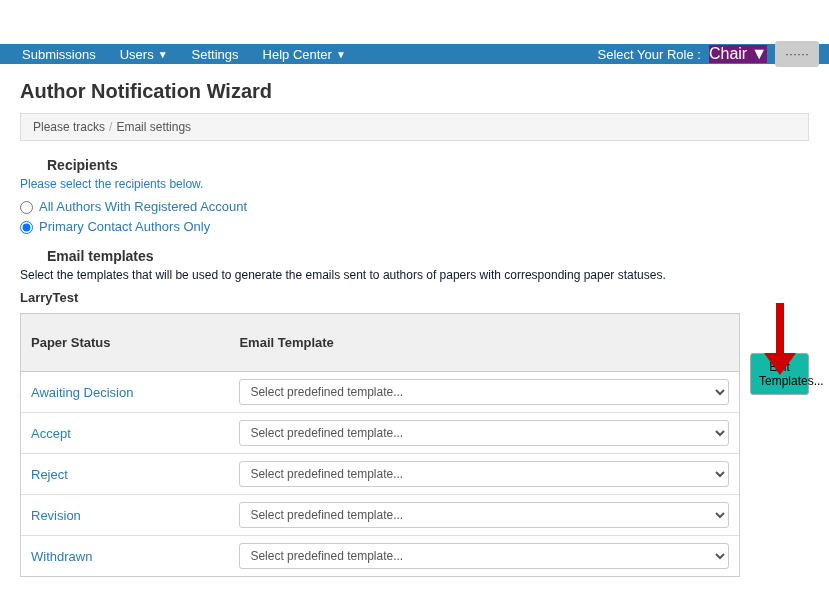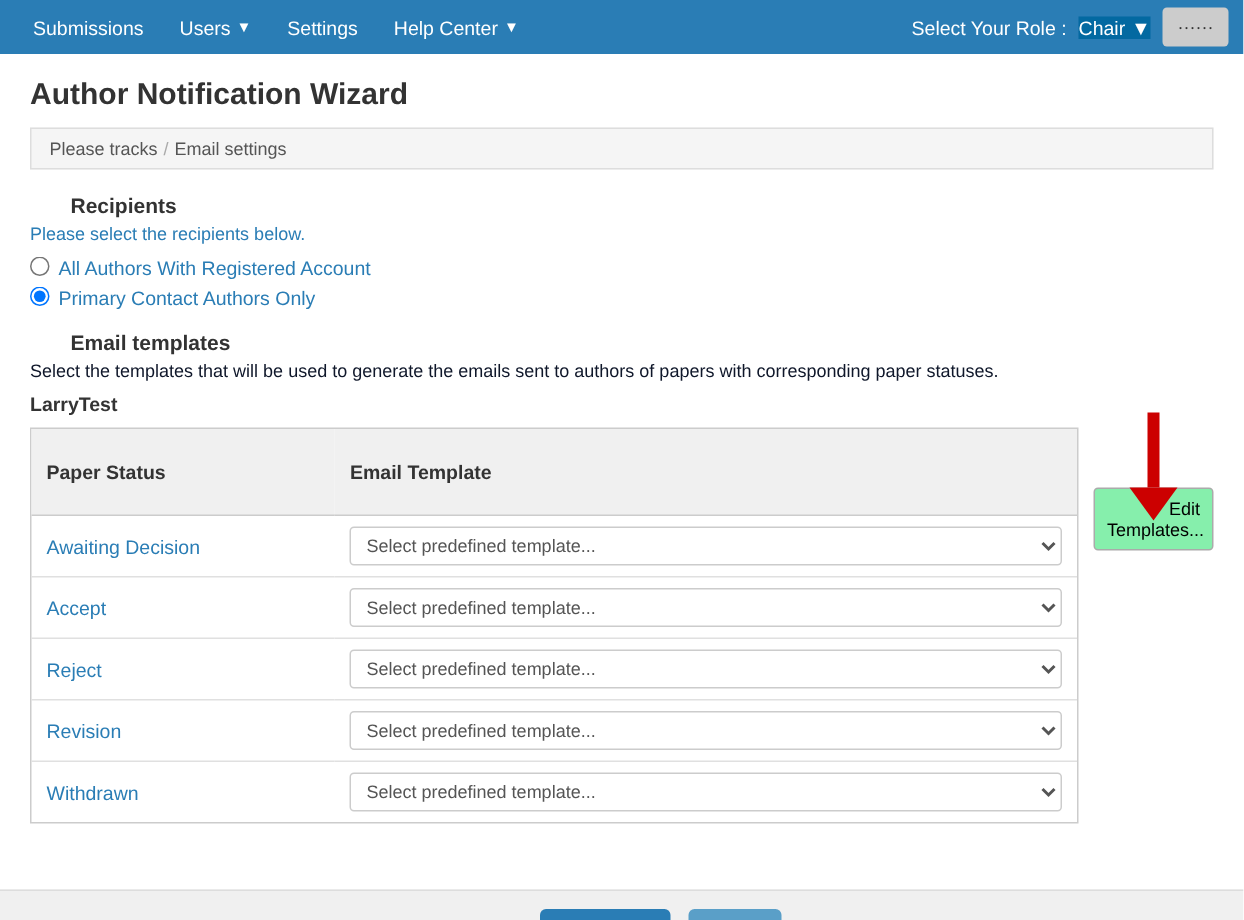--- a/index.html
+++ b/index.html
@@ -4,22 +4,23 @@
   <style>
     * { box-sizing: border-box; margin: 0; padding: 0; }
     body { font-family: Arial, sans-serif; font-size: 13px; background: #fff; color: #333; width: 829px; }
 
     
     .navbar {
       background: #2a7db5;
       display: flex;
       align-items: center;
       padding: 0 10px;
-      height: 36px;
-      color: #fff;
+      height: 20px;
+      color: #fff;
+      margin-top: 44px;
     }
     .navbar-left { display: flex; align-items: center; gap: 0; }
     .nav-item {
       color: #fff;
       padding: 0 12px;
       height: 36px;
       display: flex;
       align-items: center;
       cursor: pointer;
       font-size: 13px;
@@ -27,24 +28,24 @@
     }
     .nav-item .caret { margin-left: 4px; font-size: 10px; }
     .navbar-right {
       margin-left: auto;
       display: flex;
       align-items: center;
       gap: 8px;
     }
     .role-label { color: #fff; font-size: 13px; white-space: nowrap; }
     .role-dropdown {
-      background: #0369a1;
-      color: #fff;
-      border: none;
-      font-size: 13px;
+      background: #701a75;
+      color: #fff;
+      border: none;
+      font-size: 16px;
       cursor: pointer;
       display: flex;
       align-items: flex-start;
       gap: 4px;
     }
     .user-btn {
       background: #ccc;
       color: #333;
       border: none;
       border-radius: 3px;
@@ -86,21 +87,21 @@
       color: #333;
       margin-bottom: 4px;
       padding-left: 27px;
     }
     .section-subtitle {
       color: #2a7db5;
       font-size: 12px;
       margin-bottom: 8px;
     }
     .radio-group { display: flex; flex-direction: column; gap: 5px; margin-bottom: 14px; }
-    .radio-item { display: flex; align-items: flex-start; gap: 6px; font-size: 13px; color: #2a7db5; }
+    .radio-item { display: flex; align-items: flex-end; gap: 6px; font-size: 13px; color: #2a7db5; }
     .radio-item input[type="radio"] { margin: 0; }
 
     
     .section-desc {
       font-size: 12px;
       color: #0f172a;
       margin-bottom: 8px;
     }
     .track-name {
       font-size: 13px;
@@ -179,29 +180,29 @@
       background: #cc0000;
     }
     .arrow-head {
       width: 0;
       height: 0;
       border-left: 16px solid transparent;
       border-right: 16px solid transparent;
       border-top: 22px solid #cc0000;
     }
     .edit-btn {
-      background: #86efac;
+      background: #14b8a6;
       border: 1px solid #aaa;
       border-radius: 3px;
       padding: 6px 8px;
       font-size: 12px;
       cursor: pointer;
-      text-align: right;
+      text-align: center;
       white-space: nowrap;
-      width: 80px;
+      width: 59px;
       margin-top: 10px;
     }
 
     
     .footer {
       background: #f0f0f0;
       border-top: 1px solid #ddd;
       padding: 12px 20px;
       display: flex;
       align-items: center;

